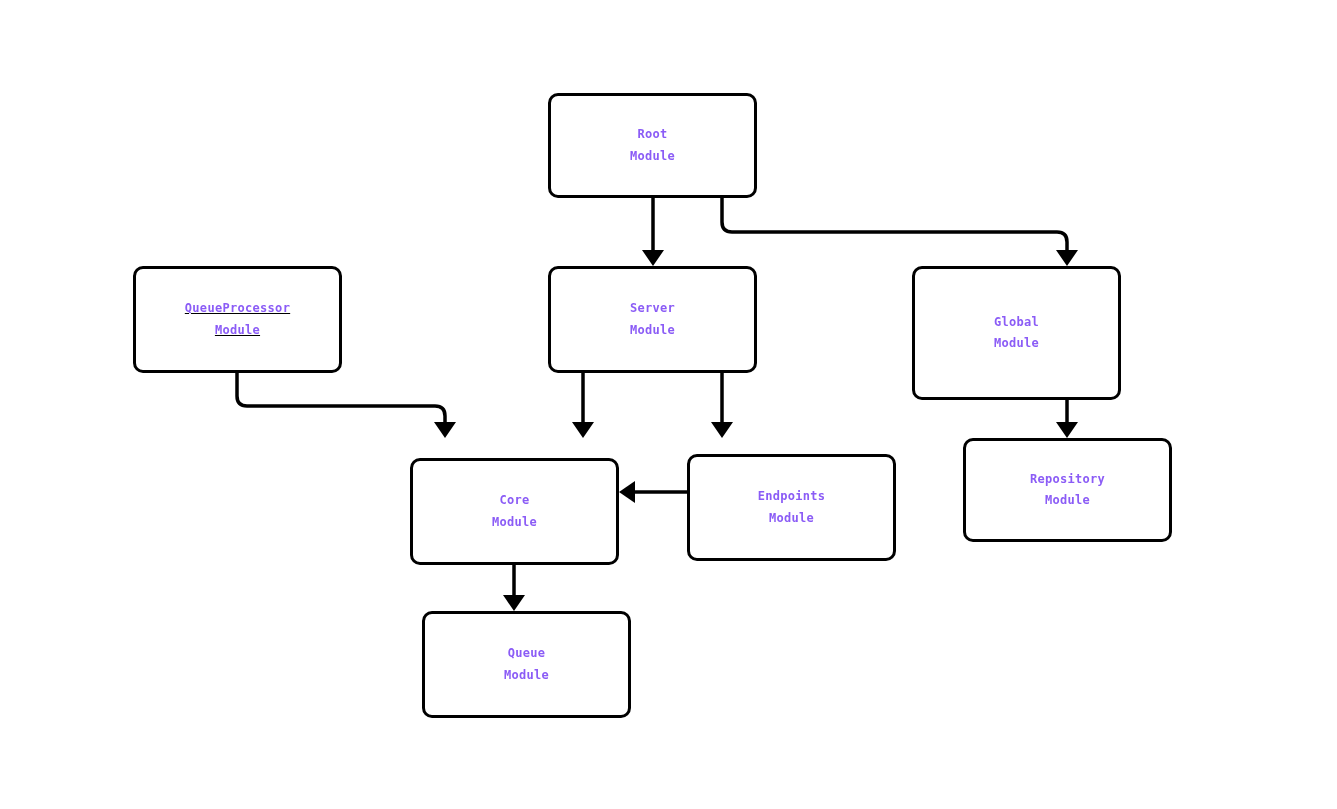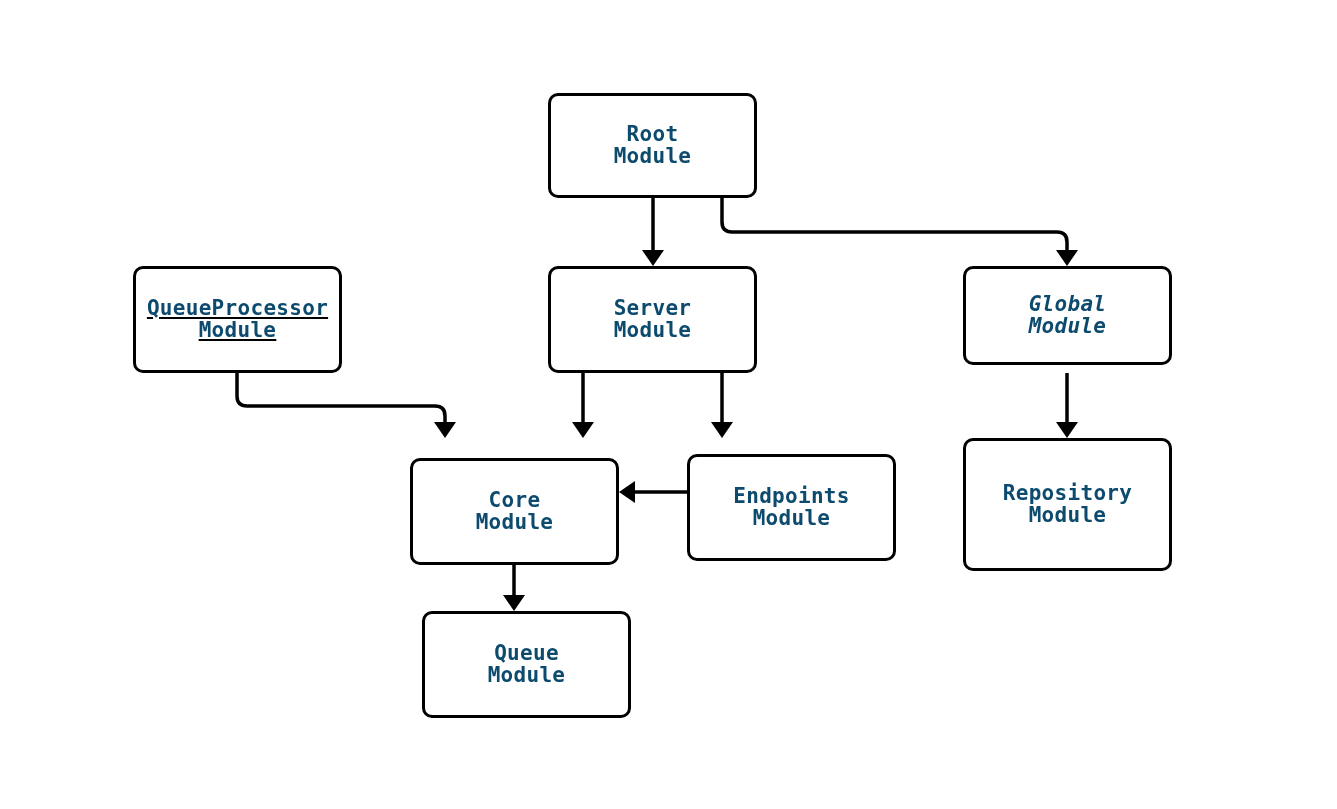--- a/index.html
+++ b/index.html
@@ -28,24 +28,24 @@
     background: #ffffff;
     border: 3px solid #000000;
     border-radius: 10px;
     display: flex;
     align-items: center;
     justify-content: center;
   }
   .node-label {
     white-space: pre-line;
     text-align: center;
-    font-size: 21px;
+    font-size: 12px;
     line-height: 21.5px;
     font-weight: 700;
-    color: #0c4a6e;
+    color: #8b5cf6;
     letter-spacing: 0.3px;
   }
   .edge-path {
     fill: none;
     stroke: #000000;
     stroke-width: 3.5px;
   }
   .edge-arrowhead {
     fill: #000000;
     stroke: none;
@@ -94,33 +94,33 @@
 Module</span>
     </div>
     <div class="node" style="left: 133px; top: 266px; width: 209px; height: 107px; text-decoration: underline;">
       <span class="node-label">QueueProcessor
 Module</span>
     </div>
     <div class="node" style="left: 548px; top: 266px; width: 209px; height: 107px;">
       <span class="node-label">Server
 Module</span>
     </div>
-    <div class="node" style="left: 963px; top: 266px; width: 209px; height: 99px; font-style: italic;">
+    <div class="node" style="left: 912px; top: 266px; width: 209px; height: 134px;">
       <span class="node-label">Global
 Module</span>
     </div>
     <div class="node" style="left: 410px; top: 458px; width: 209px; height: 107px;">
       <span class="node-label">Core
 Module</span>
     </div>
     <div class="node" style="left: 687px; top: 438px; width: 209px; height: 107px; margin-top: 16px;">
       <span class="node-label">Endpoints
 Module</span>
     </div>
-    <div class="node" style="left: 963px; top: 438px; width: 209px; height: 133px;">
+    <div class="node" style="left: 963px; top: 438px; width: 209px; height: 104px;">
       <span class="node-label">Repository
 Module</span>
     </div>
     <div class="node" style="left: 422px; top: 611px; width: 209px; height: 107px;">
       <span class="node-label">Queue
 Module</span>
     </div>
   </div>
 
 </body></html>

